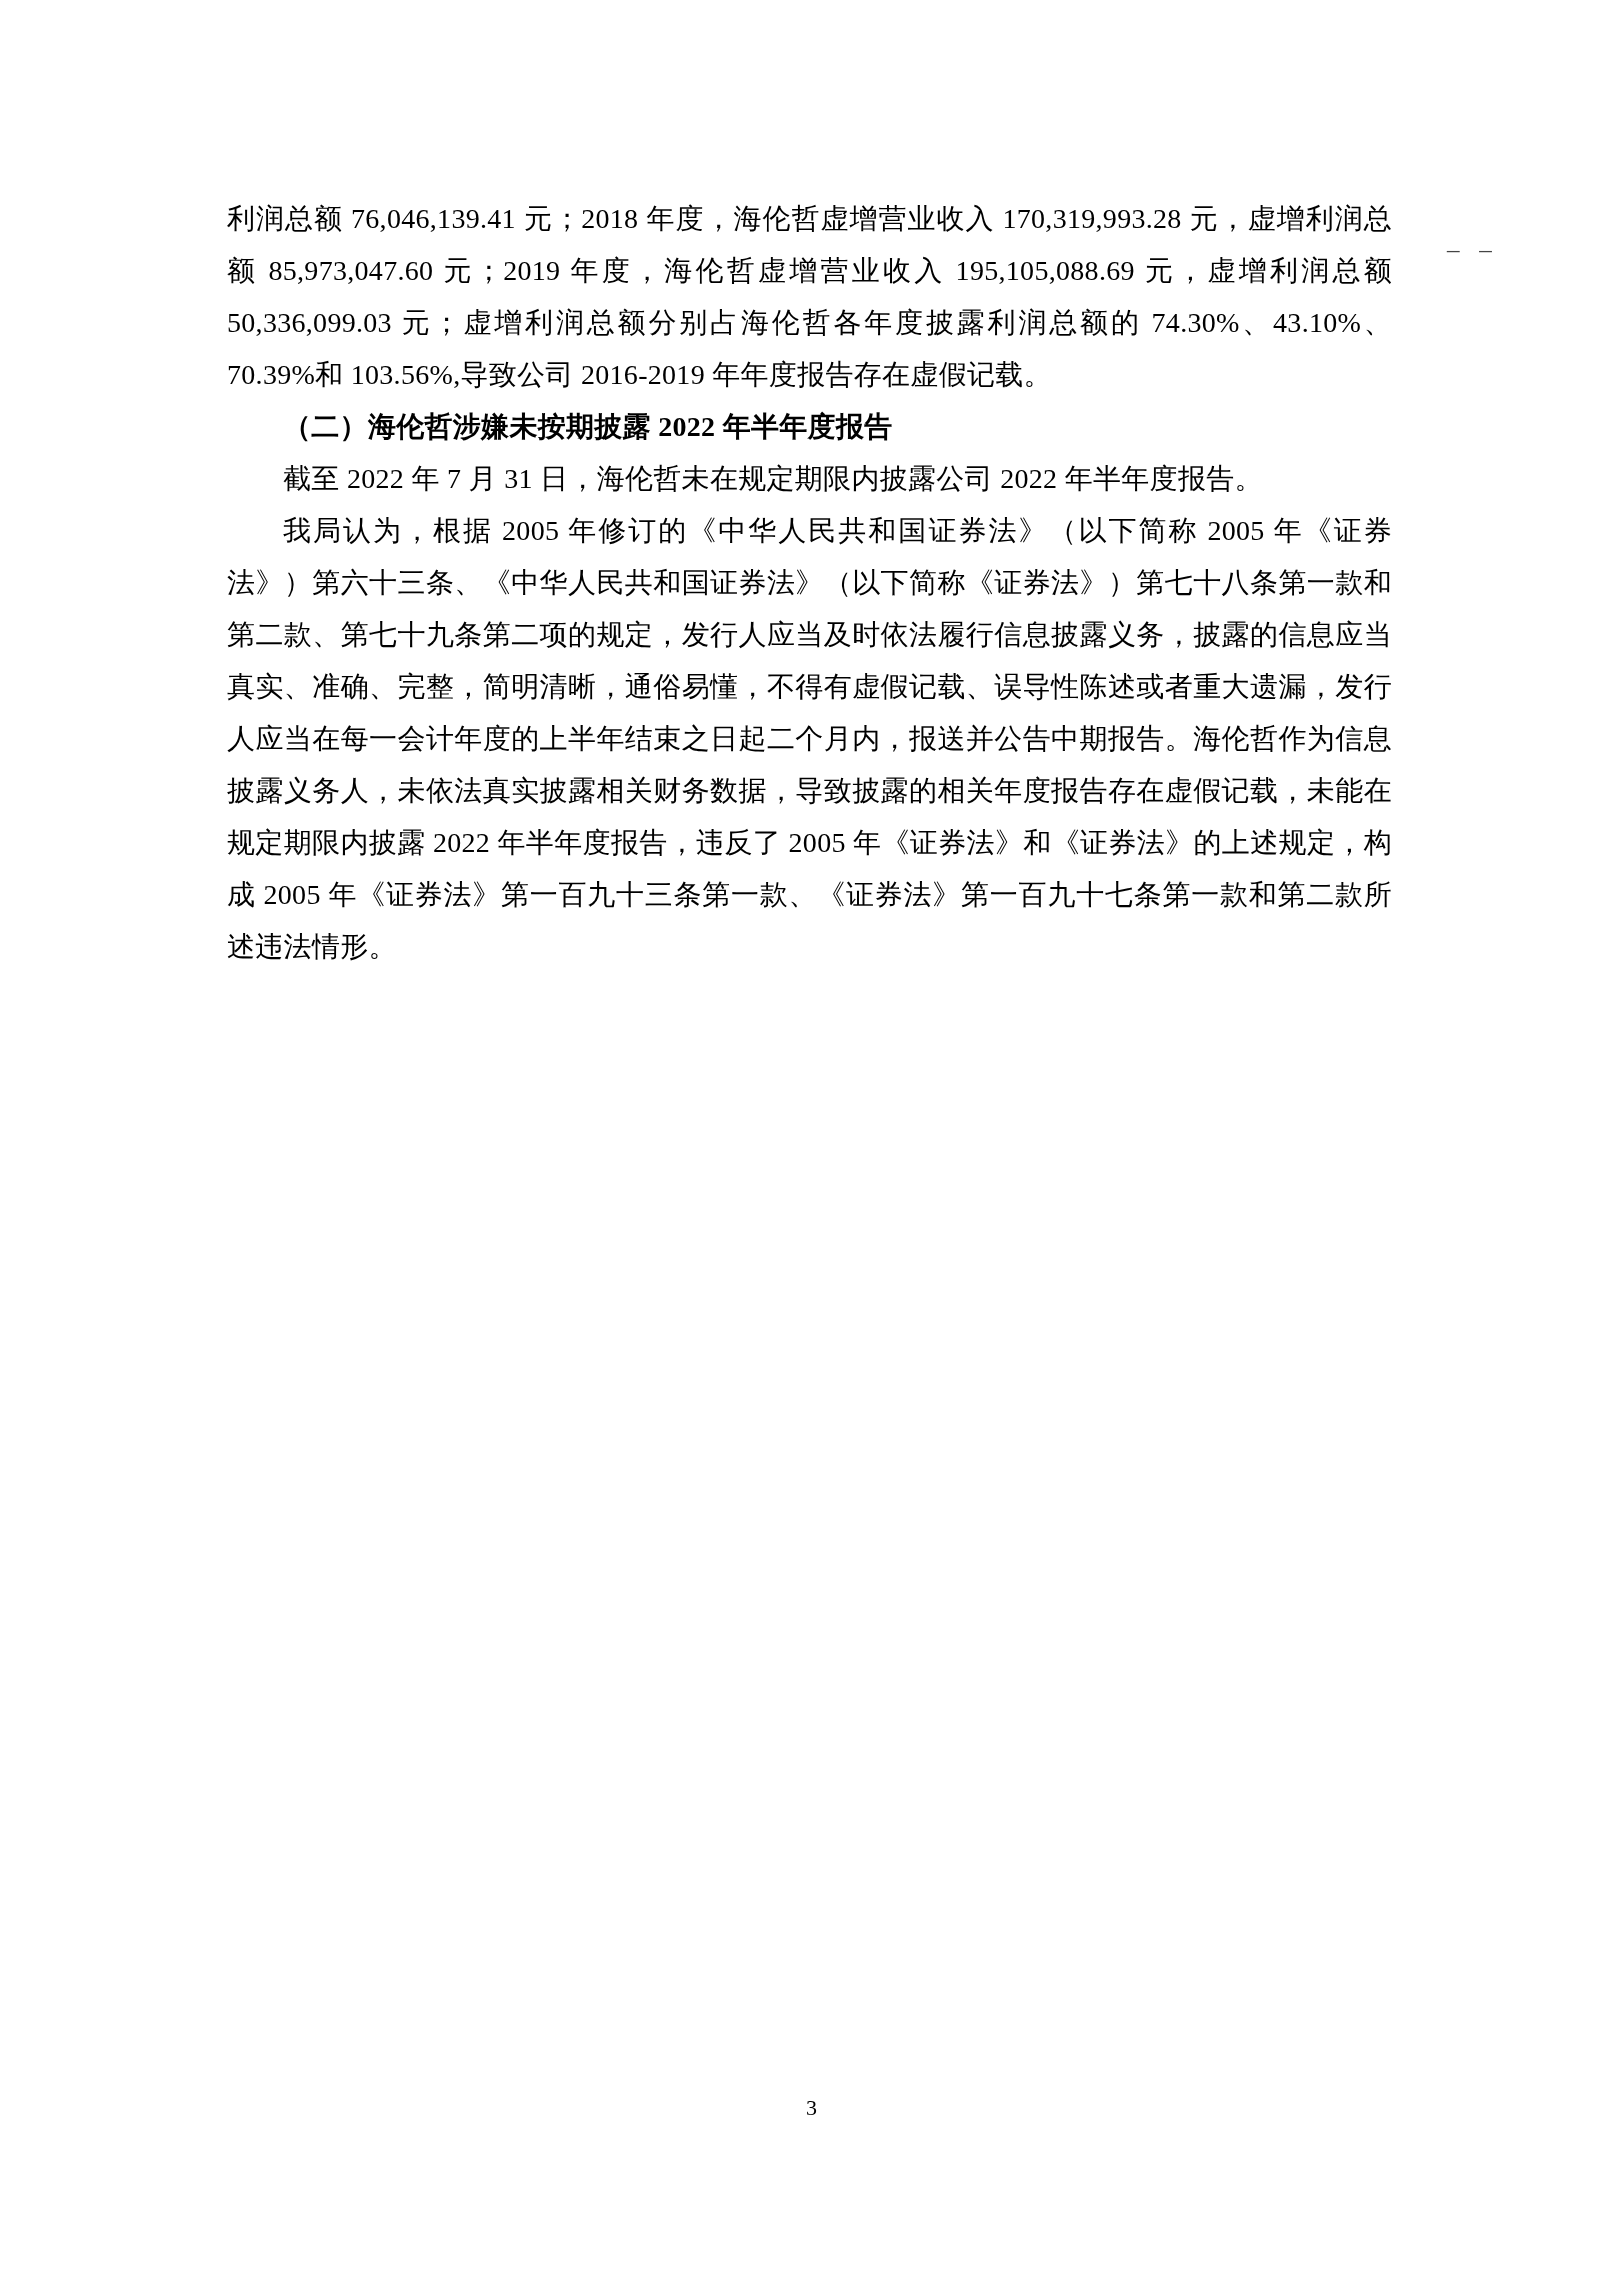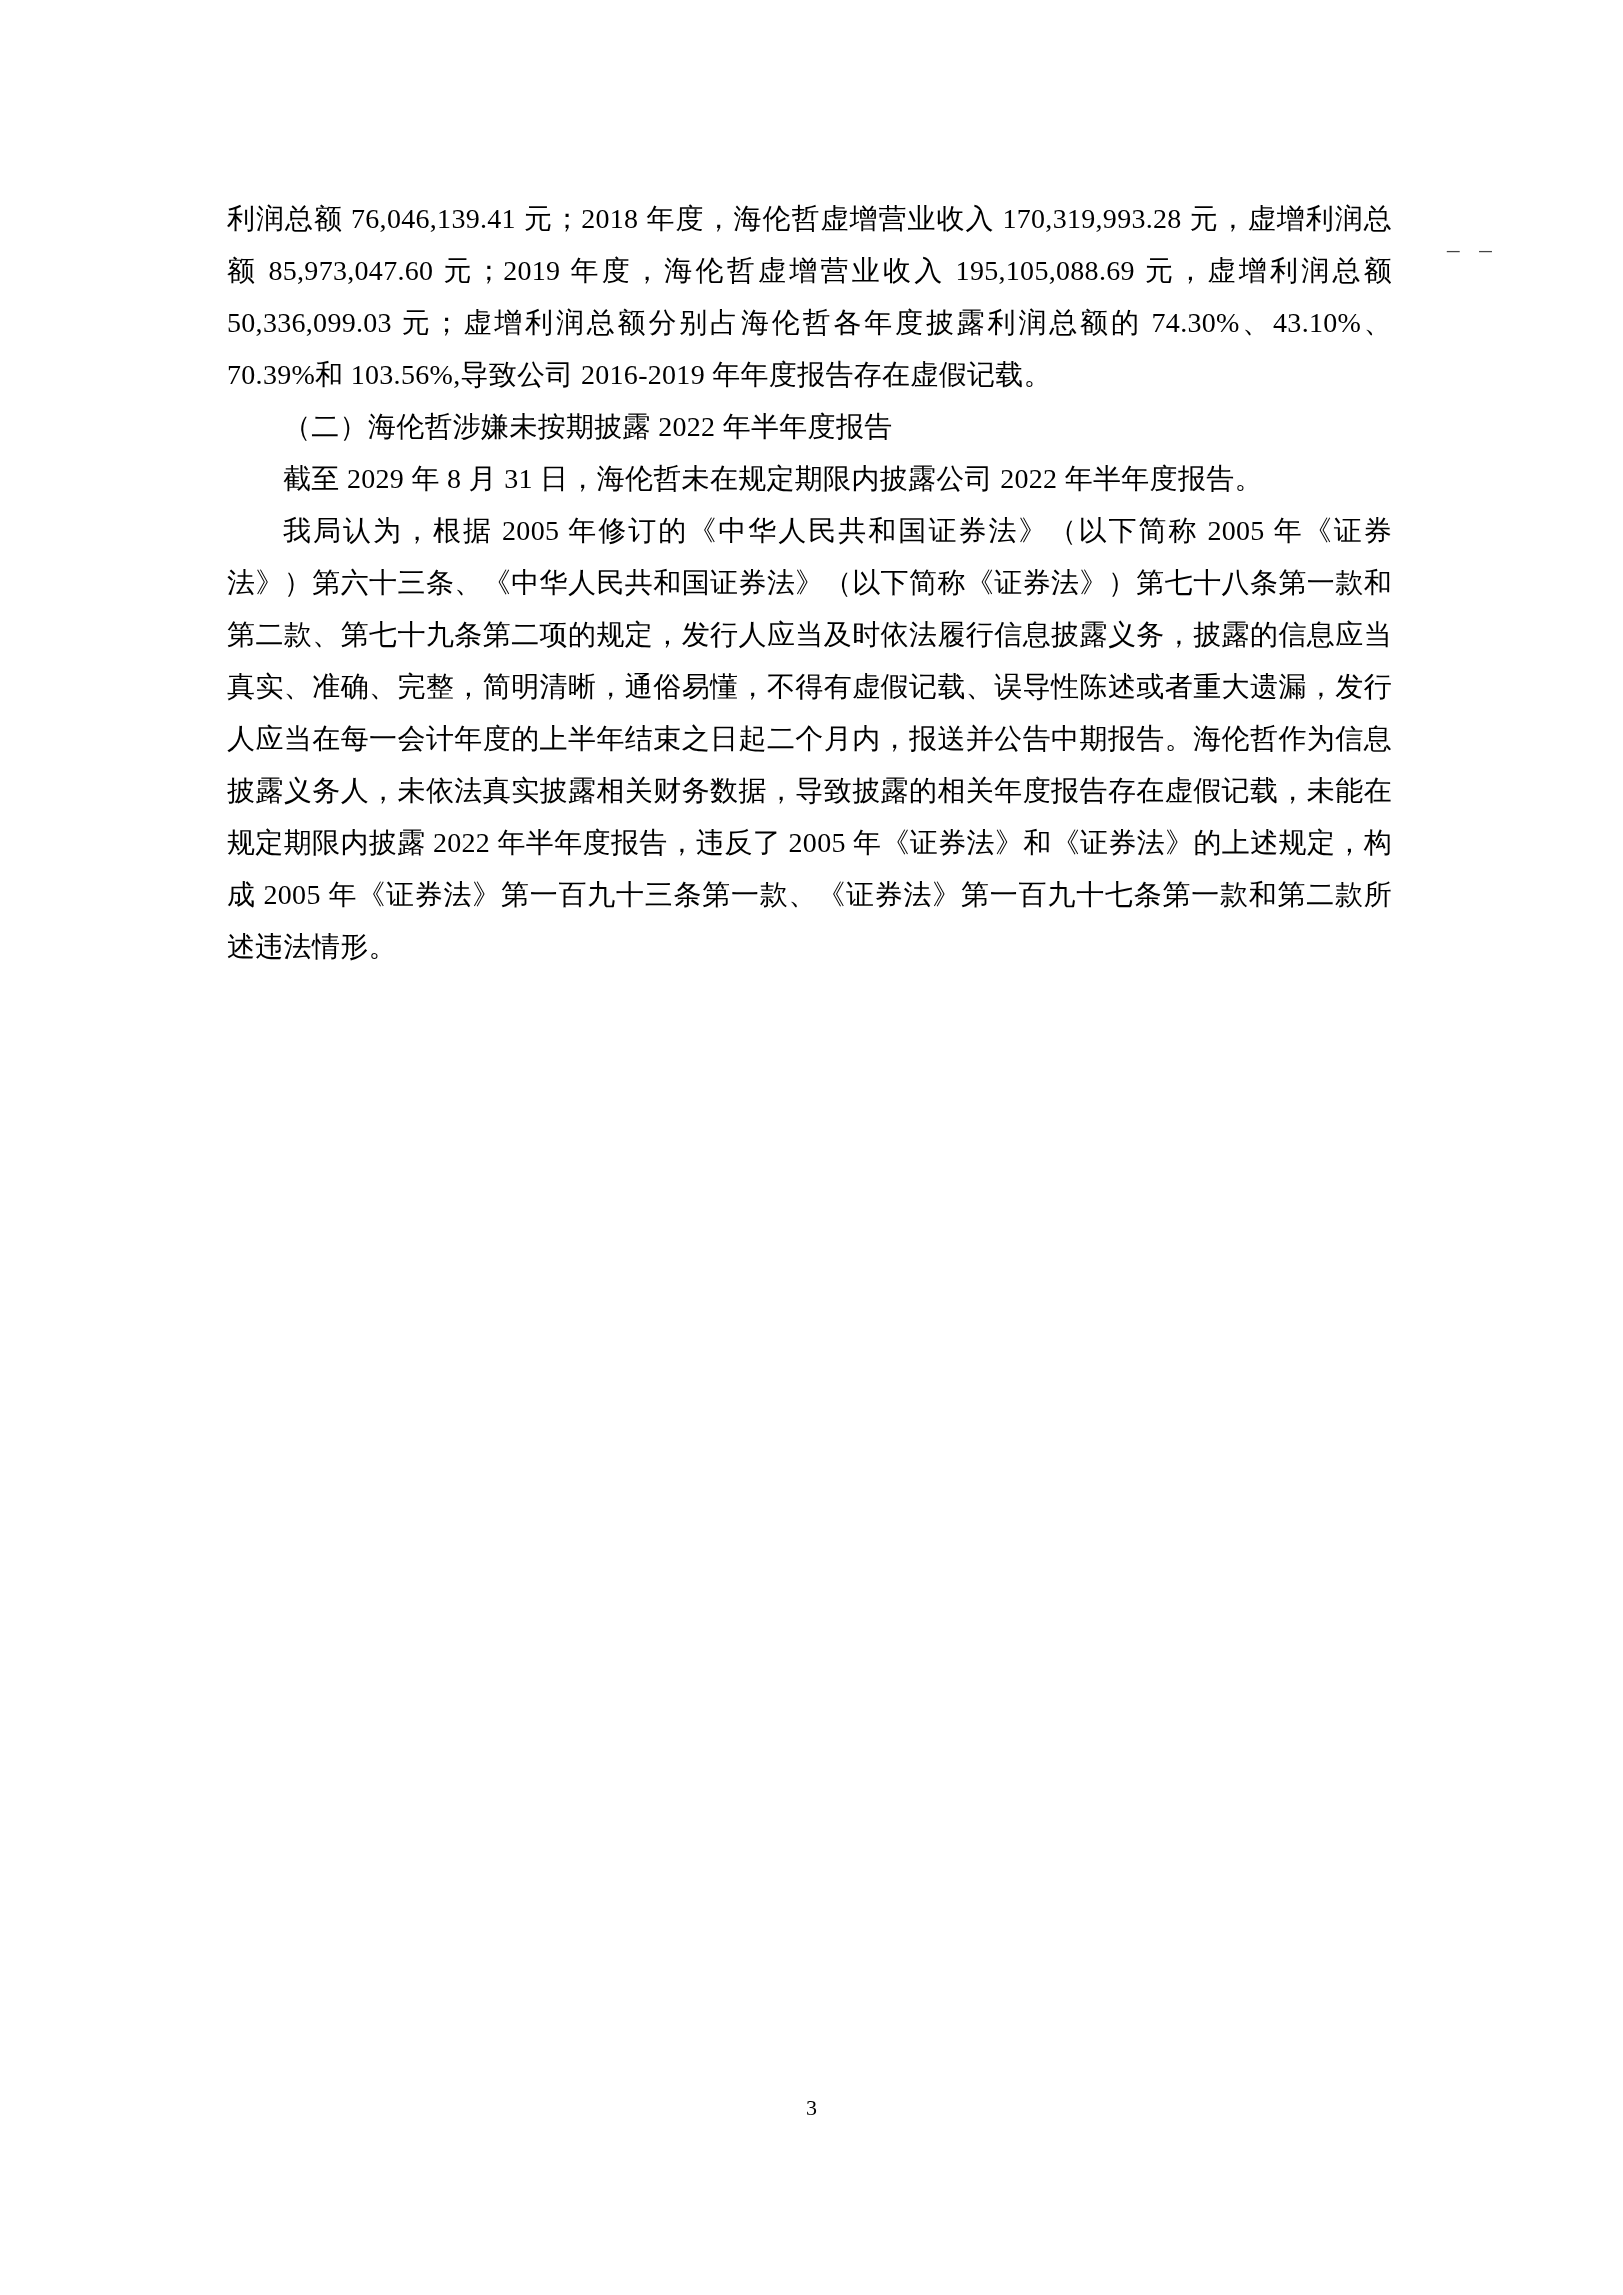--- a/index.html
+++ b/index.html
@@ -34,21 +34,21 @@
     text-justify: inter-ideograph;
     margin: 0 12px 0 0;
     letter-spacing: 0.3px;
   }
   .indent {
     text-indent: 56px;
   }
   .heading {
     font-size: 28px;
     line-height: 52px;
-    font-weight: normal;
+    font-weight: bold;
     text-indent: 56px;
     margin: 0;
     letter-spacing: 0.3px;
   }
   .page-number {
     position: absolute;
     left: 0;
     right: 0;
     top: 2095px;
     text-align: center;
@@ -70,21 +70,21 @@
 <div class="page">
 
   <div class="corner-mark">_ _</div>
 
   <div class="content">
 
     <p class="para">利润总额 76,046,139.41 元；2018 年度，海伦哲虚增营业收入 170,319,993.28 元，虚增利润总额 85,973,047.60 元；2019 年度，海伦哲虚增营业收入 195,105,088.69 元，虚增利润总额 50,336,099.03 元；虚增利润总额分别占海伦哲各年度披露利润总额的 74.30%、43.10%、70.39%和 103.56%,导致公司 2016-2019 年年度报告存在虚假记载。</p>
 
     <p class="heading">（二）海伦哲涉嫌未按期披露 2022 年半年度报告</p>
 
-    <p class="para indent">截至 2029 年 8 月 31 日，海伦哲未在规定期限内披露公司 2022 年半年度报告。</p>
+    <p class="para indent">截至 2022 年 7 月 31 日，海伦哲未在规定期限内披露公司 2022 年半年度报告。</p>
 
 
     <p class="para indent">我局认为，根据 2005 年修订的《中华人民共和国证券法》（以下简称 2005 年《证券法》）第六十三条、《中华人民共和国证券法》（以下简称《证券法》）第七十八条第一款和第二款、第七十九条第二项的规定，发行人应当及时依法履行信息披露义务，披露的信息应当真实、准确、完整，简明清晰，通俗易懂，不得有虚假记载、误导性陈述或者重大遗漏，发行人应当在每一会计年度的上半年结束之日起二个月内，报送并公告中期报告。海伦哲作为信息披露义务人，未依法真实披露相关财务数据，导致披露的相关年度报告存在虚假记载，未能在规定期限内披露 2022 年半年度报告，违反了 2005 年《证券法》和《证券法》的上述规定，构成 2005 年《证券法》第一百九十三条第一款、《证券法》第一百九十七条第一款和第二款所述违法情形。</p>
 
 
   </div>
 
   <div class="page-number">3</div>
 
 </div>

